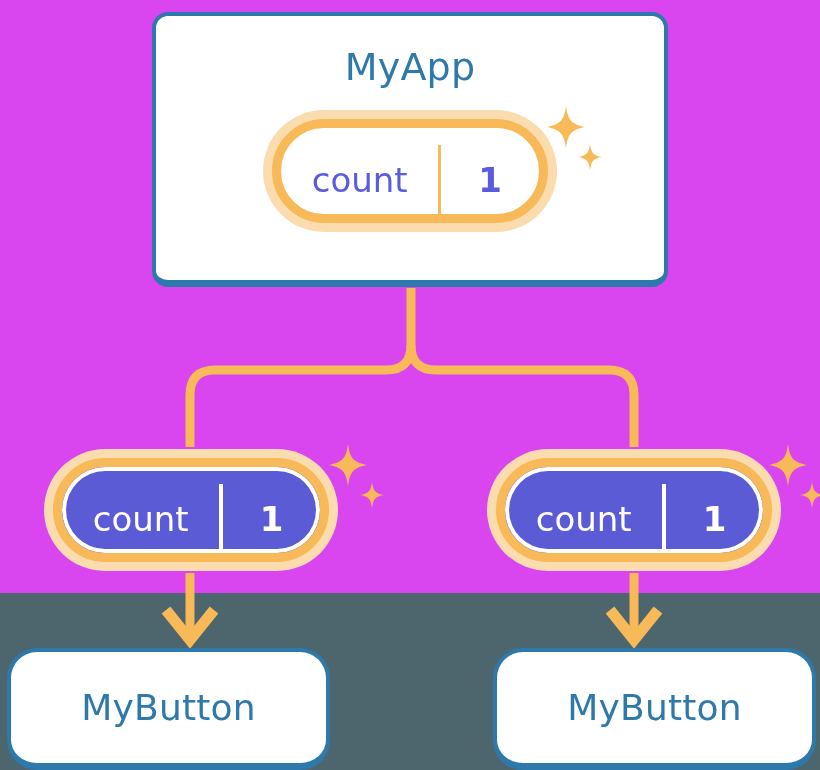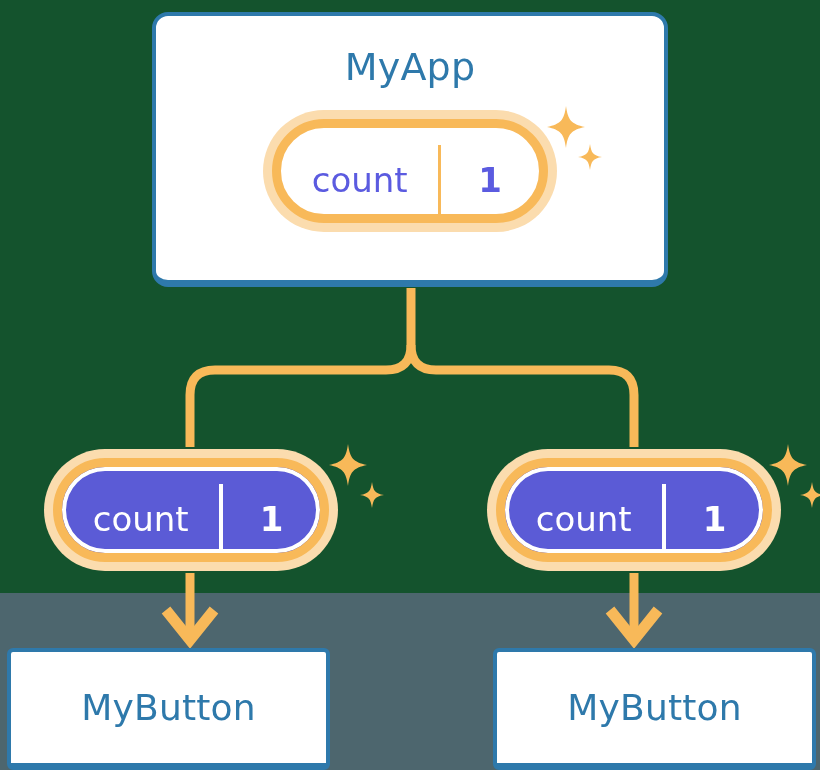--- a/index.html
+++ b/index.html
@@ -10,21 +10,21 @@
   body {
     width: 820px;
     height: 770px;
     overflow: hidden;
     font-family: "DejaVu Sans", "Liberation Sans", sans-serif;
   }
   #stage {
     position: relative;
     width: 820px;
     height: 593px;
-    background: #14532d;
+    background: #d946ef;
   }
 
   
   #connectors {
     position: absolute;
     left: 0; top: 0;
     width: 820px; height: 770px;
     pointer-events: none;
   }
 
@@ -53,21 +53,21 @@
     left: 152px;
     top: 12px;
     width: 516px;
     height: 275px;
     padding-top: 32px;
   }
 
   .card-button {
     height: 122px;
     justify-content: center;
-    border-radius: 6px;
+    border-radius: 30px;
   }
   #card-button-left {
     left: 7px;
     top: 648px;
     width: 323px;
   }
   #card-button-right {
     left: 493px;
     top: 648px;
     width: 323px;

